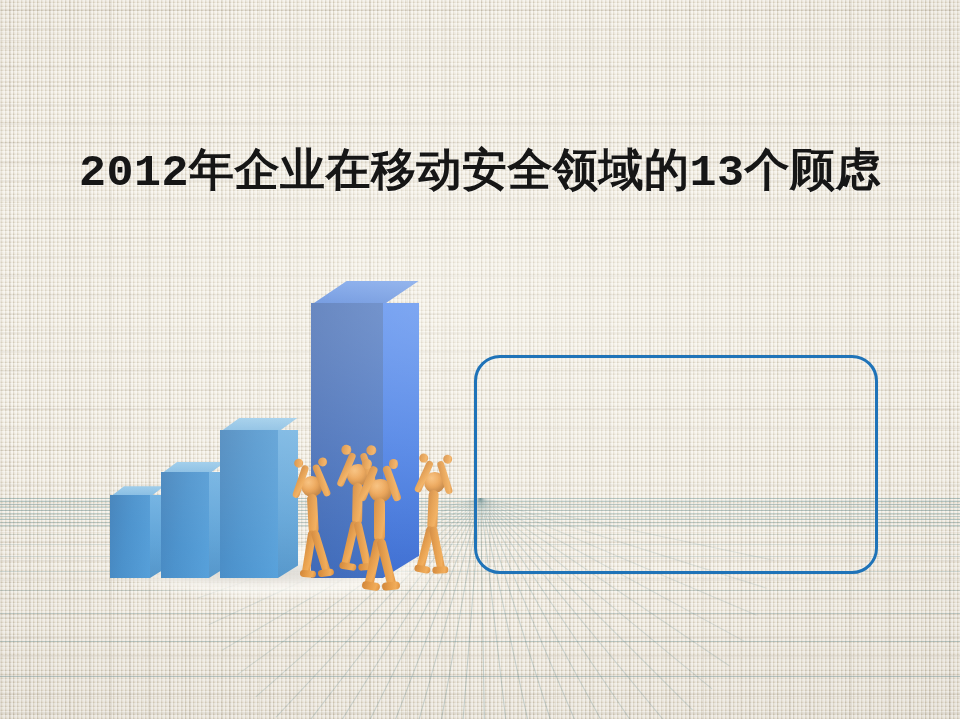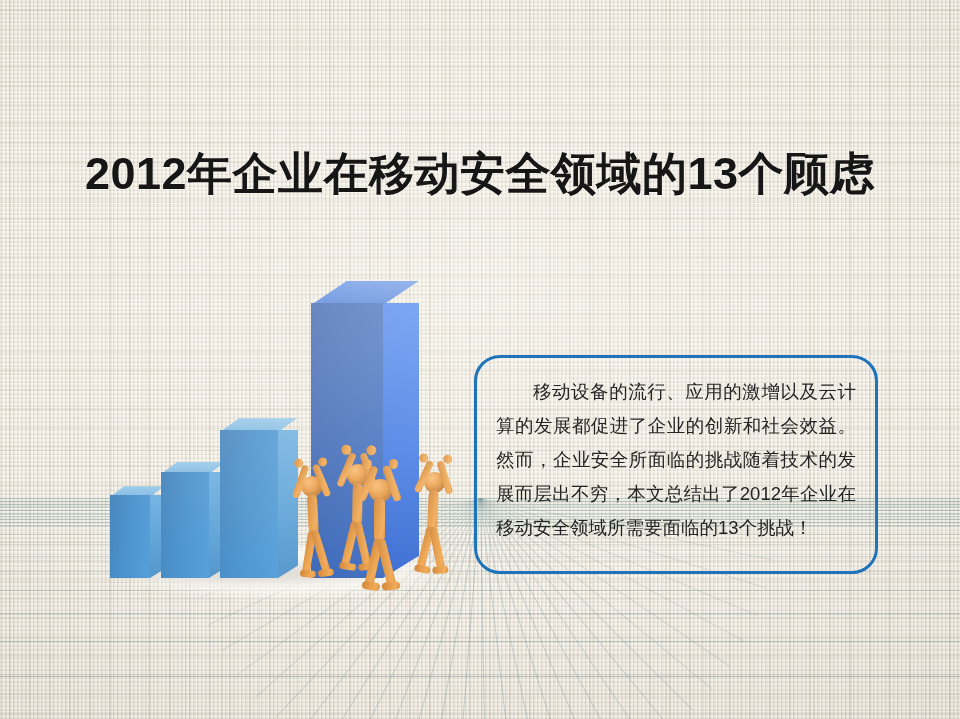--- a/index.html
+++ b/index.html
@@ -5,21 +5,21 @@
   html, body {
     margin: 0;
     padding: 0;
     background: #6b6b6b;
   }
   .slide {
     position: relative;
     width: 960px;
     height: 719px;
     overflow: hidden;
-    font-family: Liberation Sans, sans-serif;
+    font-family: Liberation Mono, monospace;
     background-color: #ded5c4;
   }
 
   
   .texture-base {
     position: absolute;
     inset: 0;
     background-color: #ded6c5;
     background-image:
       linear-gradient(90deg, rgba(255,255,255,0.55) 1px, rgba(160,148,126,0.22) 1px, rgba(255,255,255,0.0) 2px, rgba(255,255,255,0.45) 3px),
@@ -337,17 +337,14 @@
         <div class="fig-part" style="left: 2px; top: -12px; width: 9px; height: 9px;"></div>
         <div class="fig-part" style="left: 26px; top: -12px; width: 9px; height: 9px;"></div>
       </div>
     </div>
 
   <div class="texture-vignette"></div>
 
   <div class="title">2012年企业在移动安全领域的13个顾虑</div>
 
   <div class="callout"></div>
-  <div class="callout-body">
-    <p>移动设备的流行、应用的激增以及云计算的发展都促进了企业的创新和社会效益。然而，企业安全所面临的挑战随着技术的发展而层出不穷，本文总结出了2012年企业在移动安全领域所需要面临的13个挑战！</p>
-  </div>
 
 </div>
 
 </body></html>

